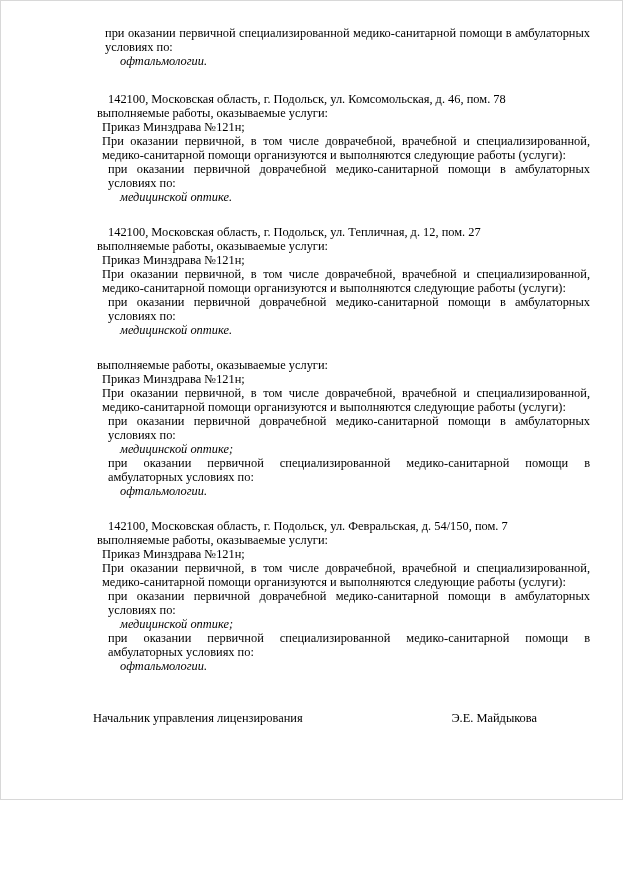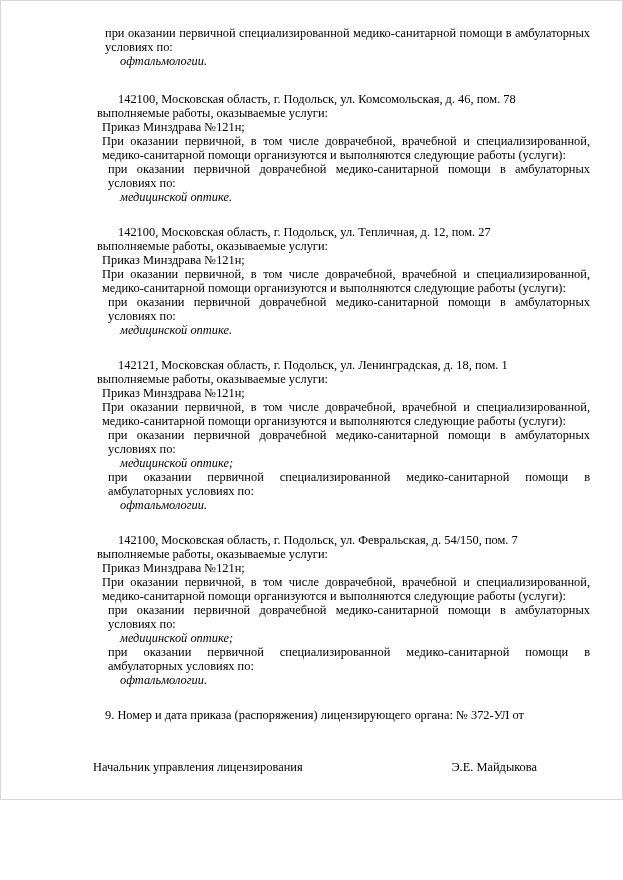--- a/index.html
+++ b/index.html
@@ -21,21 +21,21 @@
     overflow: hidden;
   }
   p { margin: 0; padding: 0; }
   .doc-body {
     padding: 25px 32px 0 96px; 
   }
   .just { text-align: justify; }
   .continuation { margin-bottom: 24px; }
   .continuation .clause { margin-left: 8px; }
   .location { margin-bottom: 21px; }
-  .address { margin-left: 21px; }
+  .address { margin-left: 11px; }
   .works-label { margin-left: 0; }
   .order { margin-left: 5px; }
   .intro { margin-left: 5px; }
   .clause { margin-left: 11px; }
   .specialty { margin-left: 23px; font-style: italic; }
   .item9 { margin-top: 14px; }
   .item9 .l1 { margin-left: 8px; }
   .item9 .l2 { margin-left: 23px; }
   .note {
     margin-top: 38px;
@@ -76,21 +76,20 @@
     <section class="location">
       <p class="address">142100, Московская область, г. Подольск, ул. Тепличная, д. 12, пом. 27</p>
       <p class="works-label">выполняемые работы, оказываемые услуги:</p>
       <p class="order">Приказ Минздрава №121н;</p>
       <p class="intro just">При оказании первичной, в том числе доврачебной, врачебной и специализированной, медико-санитарной помощи организуются и выполняются следующие работы (услуги):</p>
       <p class="clause just">при оказании первичной доврачебной медико-санитарной помощи в амбулаторных условиях по:</p>
       <p class="specialty">медицинской оптике.</p>
     </section>
 
     <section class="location">
-      <p class="address">142121, Московская область, г. Подольск, ул. Ленинградская, д. 18, пом. 1</p>
       <p class="works-label">выполняемые работы, оказываемые услуги:</p>
       <p class="order">Приказ Минздрава №121н;</p>
       <p class="intro just">При оказании первичной, в том числе доврачебной, врачебной и специализированной, медико-санитарной помощи организуются и выполняются следующие работы (услуги):</p>
       <p class="clause just">при оказании первичной доврачебной медико-санитарной помощи в амбулаторных условиях по:</p>
       <p class="specialty">медицинской оптике;</p>
       <p class="clause just">при оказании первичной специализированной медико-санитарной помощи в амбулаторных условиях по:</p>
       <p class="specialty">офтальмологии.</p>
     </section>
 
     <section class="location">
@@ -98,21 +97,20 @@
       <p class="works-label">выполняемые работы, оказываемые услуги:</p>
       <p class="order">Приказ Минздрава №121н;</p>
       <p class="intro just">При оказании первичной, в том числе доврачебной, врачебной и специализированной, медико-санитарной помощи организуются и выполняются следующие работы (услуги):</p>
       <p class="clause just">при оказании первичной доврачебной медико-санитарной помощи в амбулаторных условиях по:</p>
       <p class="specialty">медицинской оптике;</p>
       <p class="clause just">при оказании первичной специализированной медико-санитарной помощи в амбулаторных условиях по:</p>
       <p class="specialty">офтальмологии.</p>
     </section>
 
     <div class="item9">
-      <p class="l1">9. Номер и дата приказа (распоряжения) лицензирующего органа: № 372-УЛ от</p>
     </div>
 
   </div>
 
 
   <div class="signature">
     <span>Начальник управления лицензирования</span>
     <span>Э.Е. Майдыкова</span>
   </div>
 

